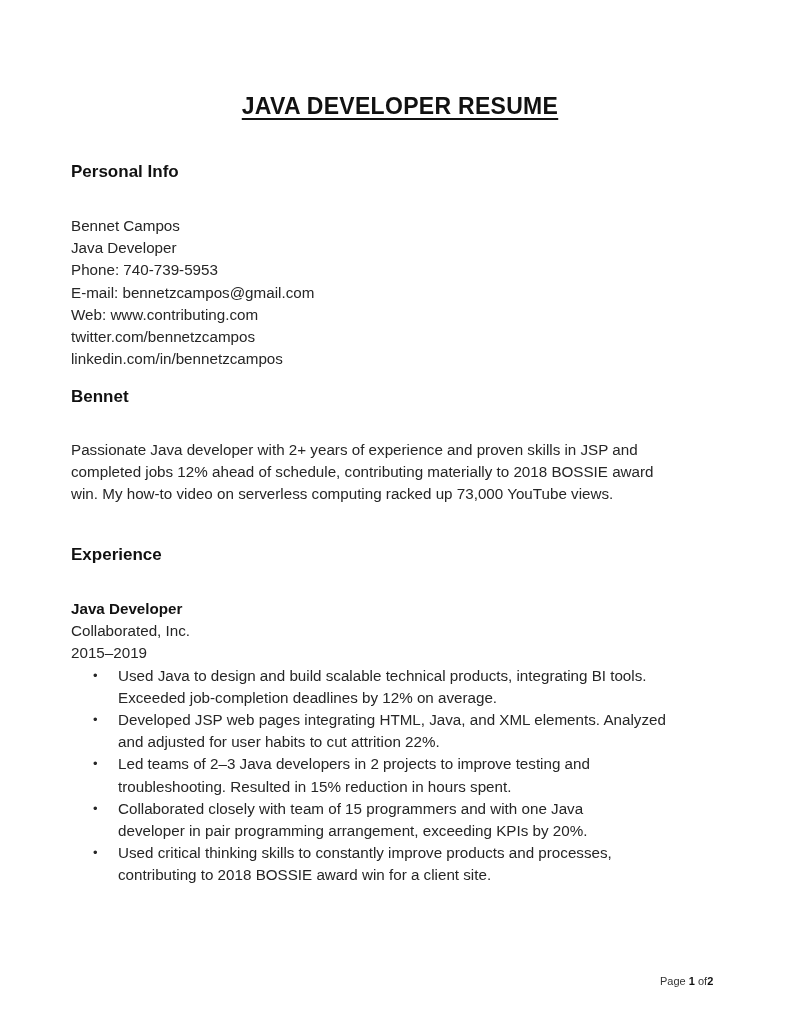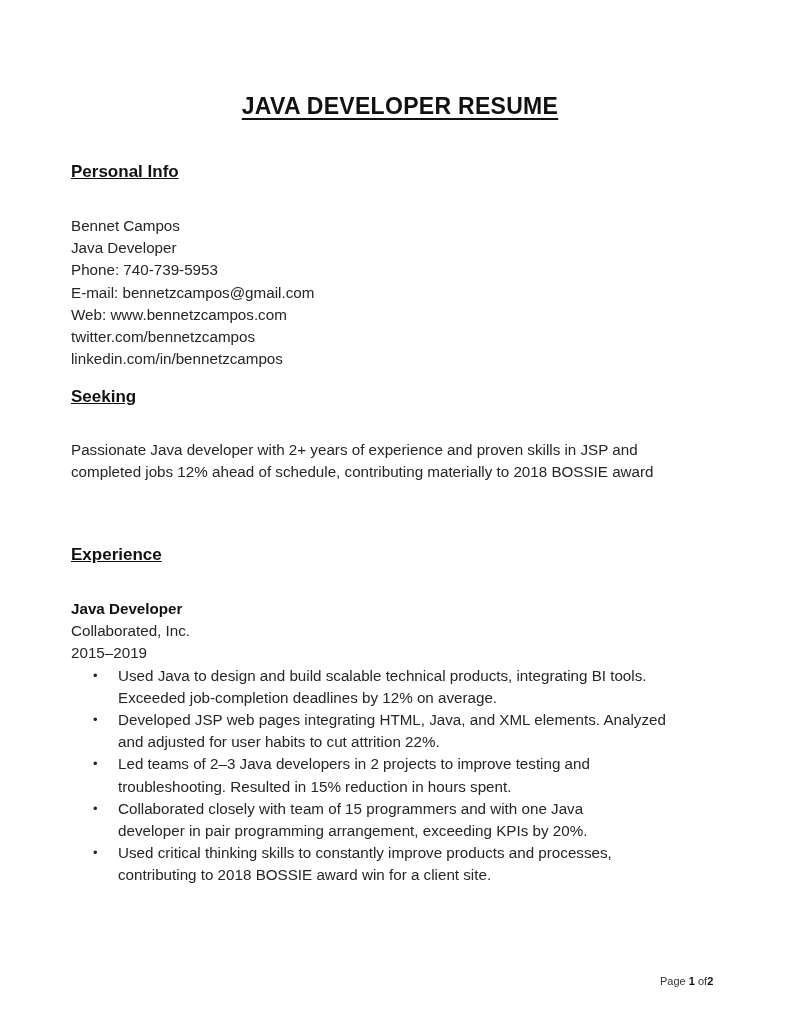--- a/index.html
+++ b/index.html
@@ -4,21 +4,21 @@
 <style>
   html, body { margin: 0; padding: 0; background: #ffffff; }
   body { width: 800px; height: 1035px; position: relative; overflow: hidden;
          font-family: "DejaVu Sans", sans-serif; color: #1a1a1a; }
   .page { position: absolute; left: 0; top: 0; width: 800px; height: 1035px; }
   .title { position: absolute; left: 0; width: 800px; top: 93px; text-align: center;
            font-family: "Liberation Sans", sans-serif; font-weight: bold; font-size: 23px;
            letter-spacing: 0.3px; color: #111; }
   .title span { text-decoration: underline; text-decoration-thickness: 2px; text-underline-offset: 4px; }
   .h { position: absolute; left: 71px; font-family: "Liberation Sans", sans-serif; font-weight: bold;
-       font-size: 17px; color: #111; text-decoration: underline; }
+       font-size: 17px; color: #111; }
   .body-text { font-family: "Liberation Sans", sans-serif; font-size: 15.2px; line-height: 22.2px; color: #262626; margin-top: 8px; }
   .info { position: absolute; left: 71px; top: 207px; }
   .info div { height: 22.2px; }
   .summary { position: absolute; left: 71px; top: 431px; width: 680px; }
   .summary div { height: 22.2px; white-space: nowrap; }
   .job { position: absolute; left: 71px; top: 590px; width: 680px; }
   .job-title { font-weight: bold; color: #111; }
   .job div.line { height: 22.2px; }
   ul.bullets { list-style: none; margin: 0; padding: 0; }
   ul.bullets li { position: relative; padding-left: 47px; }
@@ -33,29 +33,30 @@
 
 <div class="page">
   <div class="title"><span>JAVA DEVELOPER RESUME</span></div>
 
   <div class="h" style="top:162px;">Personal Info</div>
   <div class="info body-text">
     <div>Bennet Campos</div>
     <div>Java Developer</div>
     <div>Phone: 740-739-5953</div>
     <div>E-mail: bennetzcampos@gmail.com</div>
-    <div>Web: www.bennetzcampos.com</div>
+    <div>Web: www.contributing.com</div>
     <div>twitter.com/bennetzcampos</div>
     <div>linkedin.com/in/bennetzcampos</div>
   </div>
 
-  <div class="h" style="top:387px;">Seeking</div>
+  <div class="h" style="top:387px;">Bennet</div>
   <div class="summary body-text">
     <div>Passionate Java developer with 2+ years of experience and proven skills in JSP and</div>
     <div>completed jobs 12% ahead of schedule, contributing materially to 2018 BOSSIE award</div>
+    <div>win. My how-to video on serverless computing racked up 73,000 YouTube views.</div>
   </div>
 
   <div class="h" style="top:545px;">Experience</div>
   <div class="job body-text">
     <div class="line job-title">Java Developer</div>
     <div class="line">Collaborated, Inc.</div>
     <div class="line">2015–2019</div>
     <ul class="bullets">
       <li>
           <span class="bullet">•</span>

